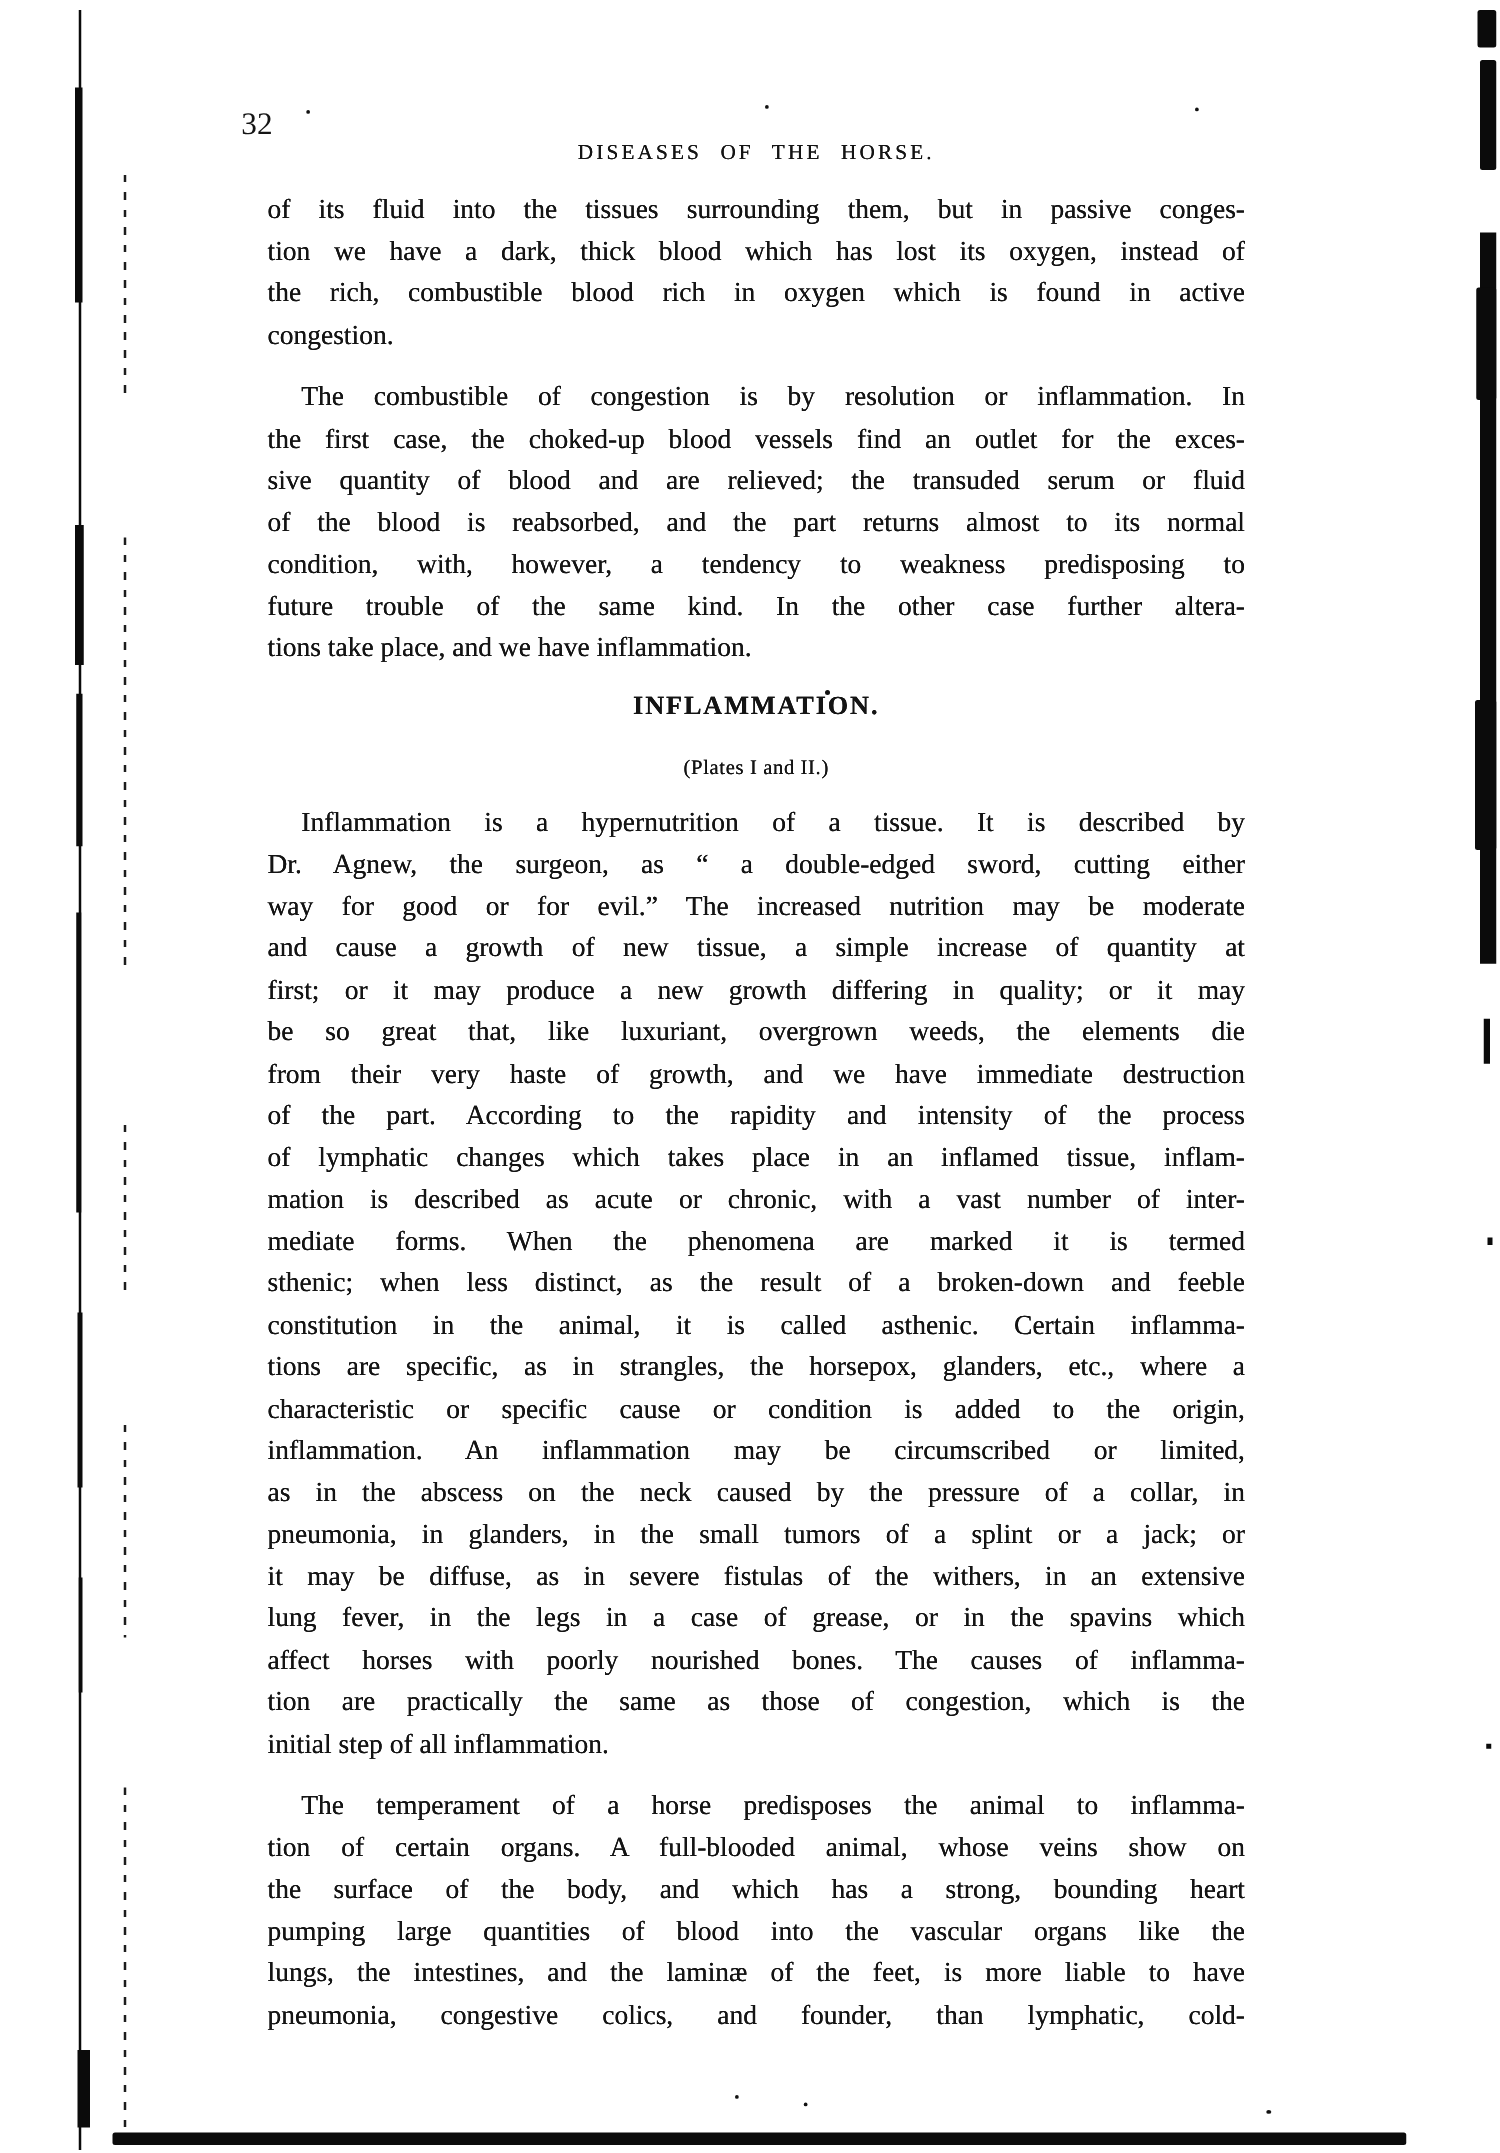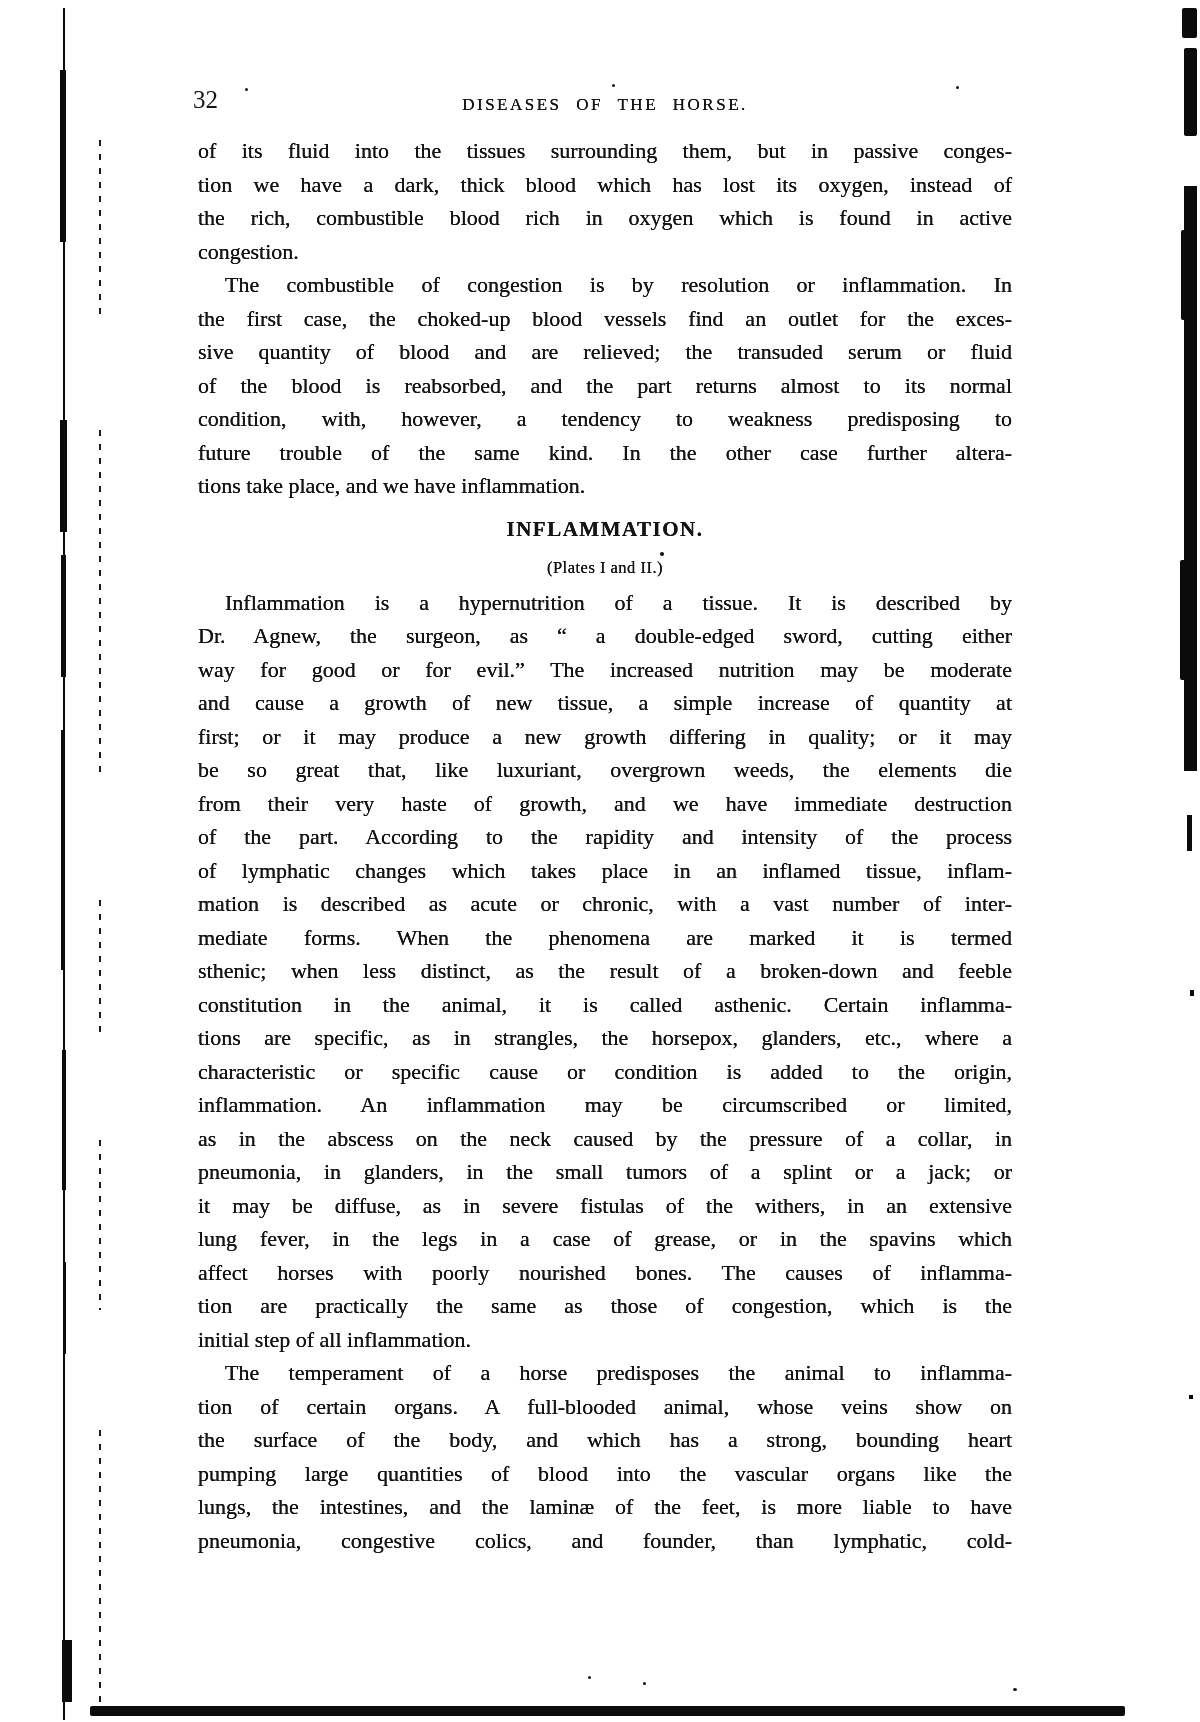--- a/index.html
+++ b/index.html
@@ -25,30 +25,31 @@
   }
   .running-title{
     display:block;
     text-align:center;
     font-size:17px;
     letter-spacing:2.5px;
     word-spacing:8px;
     line-height:24px;
     padding-top:3px;
     text-shadow:0 0 .4px #000;
+    margin-top:17px;
   }
 
   
   .text-column{
     position:absolute;
     left:198px; top:134px; width:814px;
     font-size:22px;
     text-shadow:0 0 .5px #000;
   }
-  .paragraph{margin:0;}
+  .paragraph{margin:16px;}
   .tline{
     line-height:33.5px;
     text-align:justify;
     text-align-last:justify;
     -moz-text-align-last:justify;
     hyphens:none;
   }
   .tline.lastline{text-align-last:left;-moz-text-align-last:left;}
   .tline.indent{text-indent:27px;}
 
@@ -56,21 +57,21 @@
     margin:13px 0 0 0;
     text-align:center;
     font-weight:bold;
     font-size:21px;
     letter-spacing:1.5px;
     word-spacing:4px;
     line-height:27px;
     text-shadow:0 0 .4px #000;
   }
   .section-subheading{
-    margin:13px 0 7px 0;
+    margin:24px 0 7px 0;
     text-align:center;
     font-size:16.5px;
     letter-spacing:.5px;
     line-height:23px;
   }
 
   
   .artifact{position:absolute;background:#0b0b0b;}
   .gutter-base{left:63px;top:8px;width:2px;height:1712px;}
   .gutter-t1{left:60px;top:70px;width:6px;height:172px;}

